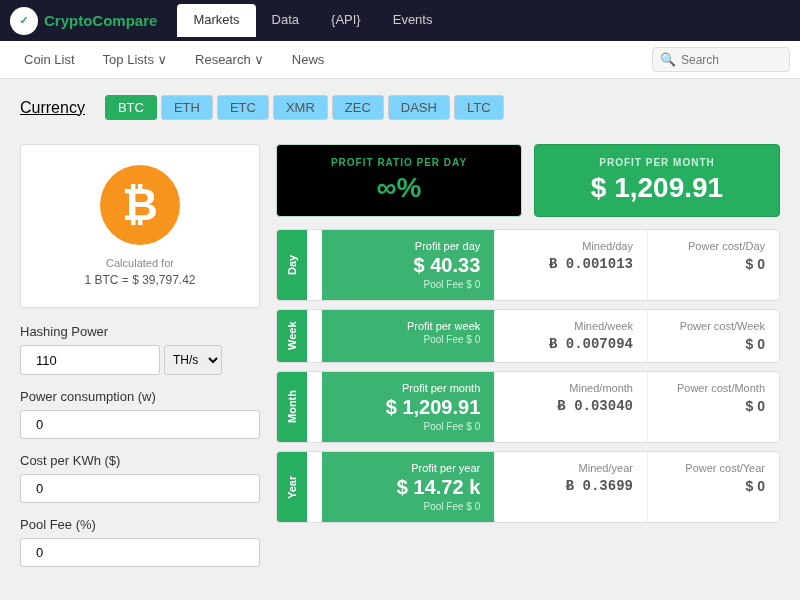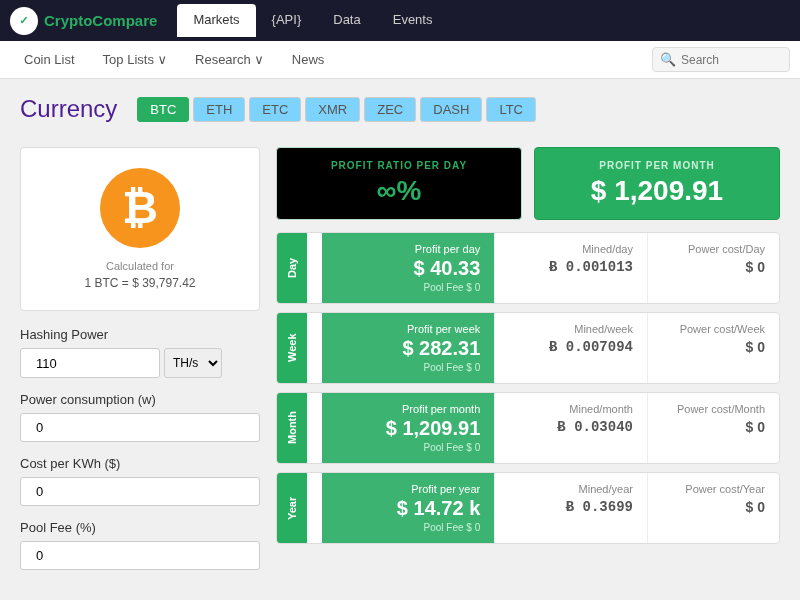--- a/index.html
+++ b/index.html
@@ -75,21 +75,21 @@
     }
 
     
     .currency-header {
       background: #f0f0f0;
       padding: 16px 20px 8px;
       display: flex;
       align-items: center;
       gap: 20px;
     }
-    .currency-title { font-size: 24px; color: #4c1d95; font-weight: normal; }
+    .currency-title { font-size: 16px; color: #000000; font-weight: normal; text-decoration: underline; }
     .currency-tabs { display: flex; gap: 4px; }
     .currency-tab {
       padding: 4px 12px;
       border: 1px solid #ccc;
       border-radius: 3px;
       cursor: pointer;
       font-size: 13px;
       background: #7dd3fc;
       color: #555;
     }
@@ -245,22 +245,22 @@
 
 <nav class="top-nav">
   <div class="logo-area">
     <div class="logo-icon">✓</div>
     <span class="logo-text">
       <span>Crypto</span><span style="color:#27ae60">Compare</span>
     </span>
   </div>
   <div class="top-nav-links">
     <div class="top-nav-link active">Markets</div>
+    <div class="top-nav-link">Data</div>
     <div class="top-nav-link">{API}</div>
-    <div class="top-nav-link">Data</div>
     <div class="top-nav-link">Events</div>
   </div>
 </nav>
 
 <nav class="sub-nav">
   <div class="sub-nav-link">Coin List</div>
   <div class="sub-nav-link">Top Lists ∨</div>
   <div class="sub-nav-link">Research ∨</div>
   <div class="sub-nav-link">News</div>
   <div class="search-box">
@@ -346,21 +346,20 @@
     </div>
     <div class="data-row-tertiary">
       <div class="ter-label">Power cost/Day</div>
       <div class="ter-value">$ 0</div>
     </div>
   </div>
         <div class="data-row">
     <div class="data-row-label">Week</div>
     <div class="data-row-main">
       <div class="row-title">Profit per week</div>
-      <div class="row-value">$ 282.31</div>
       <div class="row-fee">Pool Fee $ 0</div>
     </div>
     <div class="data-row-secondary">
       <div class="sec-label">Mined/week</div>
       <div class="sec-value">Ƀ 0.007094</div>
     </div>
     <div class="data-row-tertiary">
       <div class="ter-label">Power cost/Week</div>
       <div class="ter-value">$ 0</div>
     </div>

